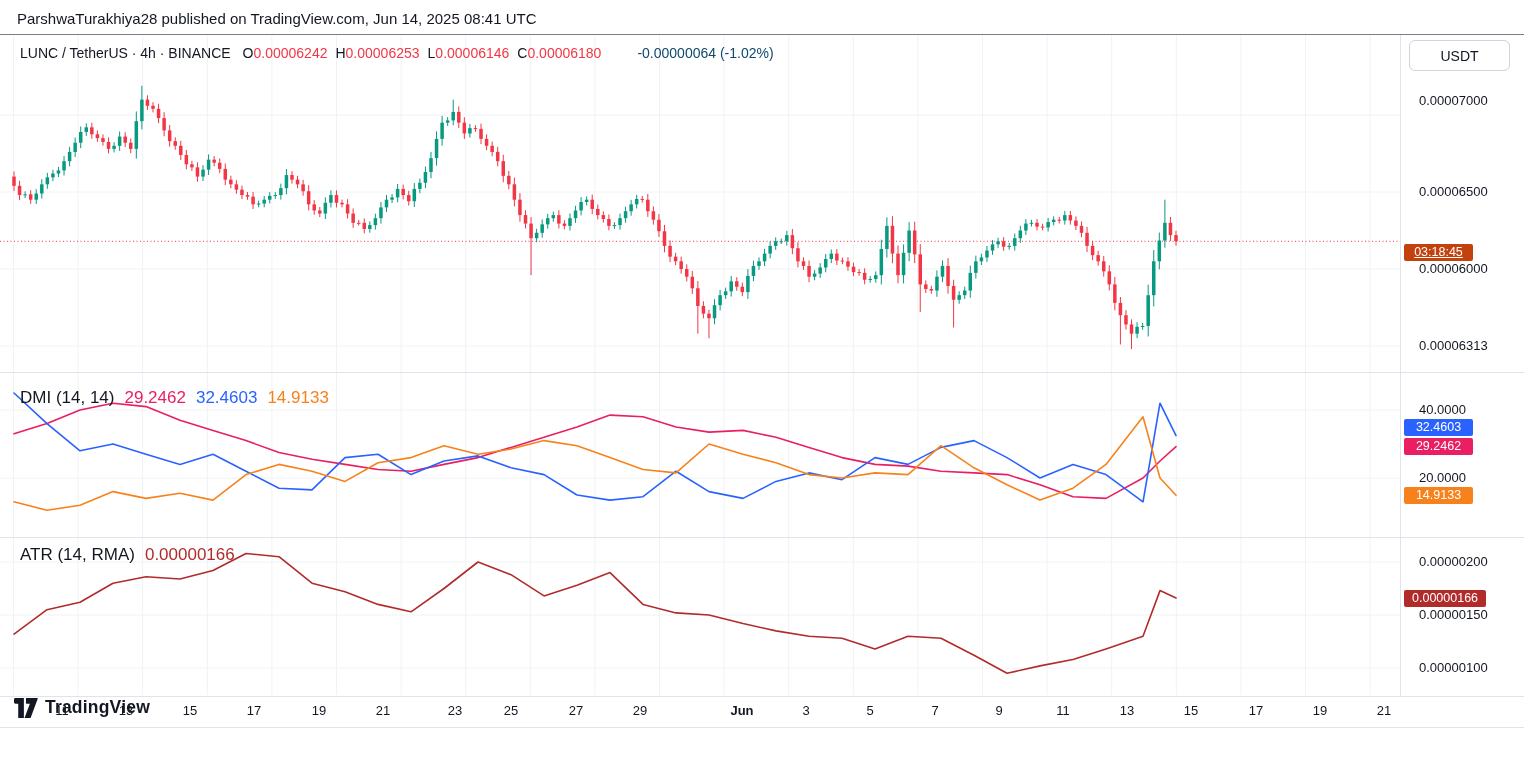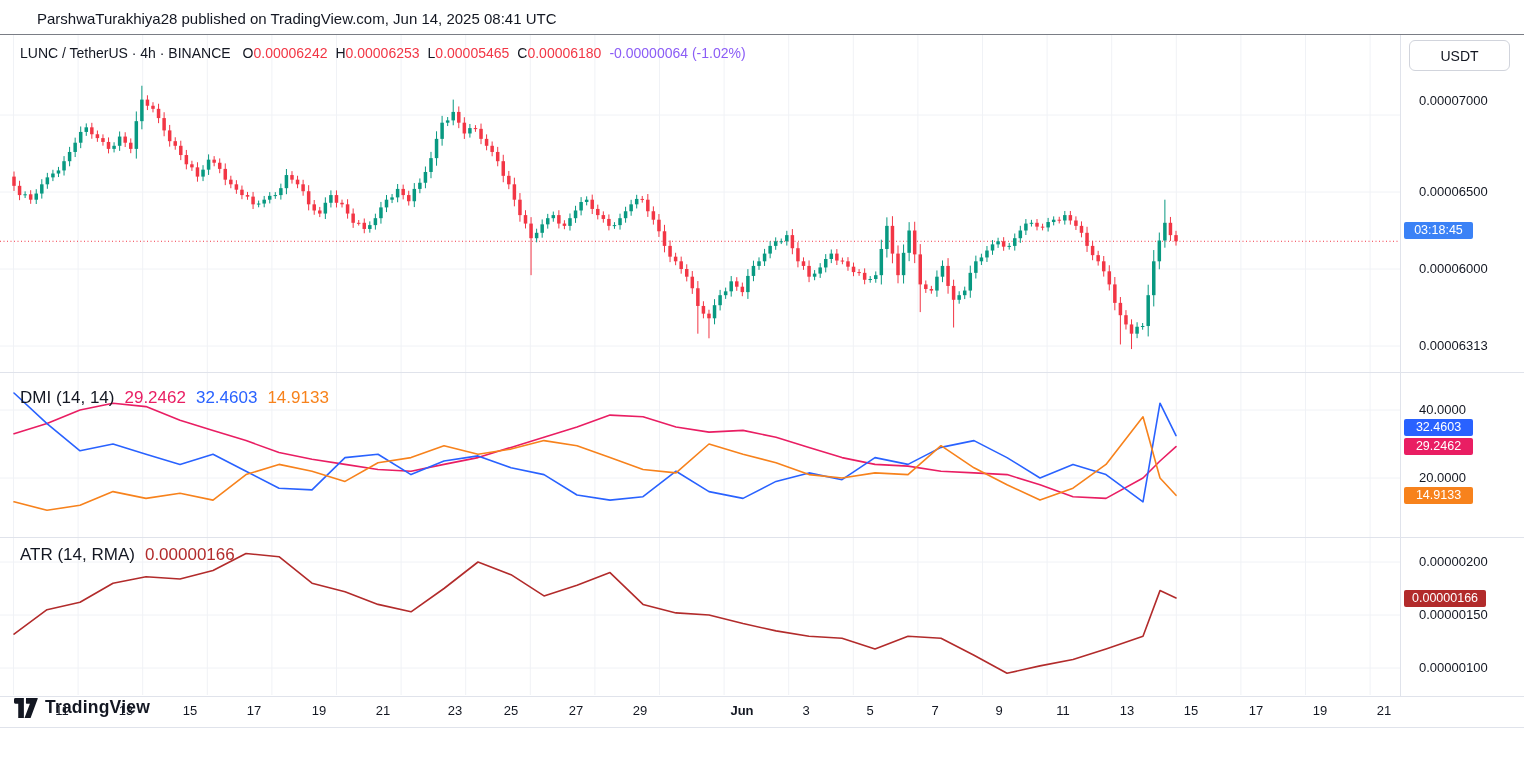--- a/index.html
+++ b/index.html
@@ -1,25 +1,25 @@
 <!DOCTYPE html>
 <html><head>
 <meta charset="utf-8">
 <style>
   html,body{margin:0;padding:0;background:#fff;}
   body{width:1524px;height:772px;position:relative;overflow:hidden;
        font-family:"Liberation Sans","DejaVu Sans",sans-serif;color:#131722;}
   .abs{position:absolute;}
   #gfx{position:absolute;left:0;top:0;}
-  #header-text{left:17px;top:10px;font-size:15px;margin-left:20px;}
+  #header-text{left:17px;top:10px;font-size:15px;}
   #title-row{left:20px;top:45px;font-size:14px;display:flex;align-items:center;white-space:nowrap;}
   #title-row .sym{margin-right:12px;}
   .ohlc-seg{margin-right:8px;}
   .ohlc-seg .num{color:#f23645;}
-  .chg{color:#8b5cf6;}
+  .chg{color:#0c4a6e;margin-left:28px;}
   .legend-row{font-size:17px;display:flex;align-items:center;white-space:nowrap;}
   #dmi-legend{left:20px;top:388px;}
   #atr-legend{left:20px;top:545px;}
   .legend-row .lt{margin-right:10px;}
   .legend-row .lv{margin-right:10px;}
   #usdt-btn{left:1409px;top:40px;width:99px;height:29px;border:1px solid #d1d4dc;border-radius:6px;
             display:flex;align-items:center;justify-content:center;font-size:14px;background:#fff;cursor:pointer;}
   .axis-label{position:absolute;left:1419px;font-size:13px;line-height:16px;}
   .badge{position:absolute;left:1404px;height:17px;line-height:17px;border-radius:2px;color:#fff;
          font-size:12.5px;padding:0 8px;min-width:53px;text-align:center;}
@@ -496,21 +496,21 @@
     <polyline points="14,634.1 47,609.7 80,602.3 113,583.2 146,576.8 180,579.0 213,570.5 246,553.5 279,556.7 312,583.2 345,591.7 378,604.4 411,611.8 444,588.5 478,562.0 511,574.7 544,595.9 577,585.3 610,572.6 643,604.4 676,612.9 709,615.0 743,623.5 776,630.9 809,636.2 842,638.3 875,648.9 908,636.2 941,638.3 974,655.3 1007,673.3 1040,665.9 1073,659.5 1106,648.9 1143,636.2 1160,590.6 1176,598.0" fill="none" stroke="#b22b2b" stroke-width="1.6" stroke-linejoin="round" stroke-linecap="round"></polyline>
   </svg>
 
 <div class="abs" id="header-text">ParshwaTurakhiya28 published on TradingView.com, Jun 14, 2025 08:41 UTC</div>
 
 <div class="abs" id="title-row">
   <span class="sym">LUNC / TetherUS · 4h · BINANCE</span>
   <span id="title-ohlc" style="display:flex;align-items:flex-end;">
       <span class="ohlc-seg"><span>O</span><span class="num">0.00006242</span></span>
       <span class="ohlc-seg"><span>H</span><span class="num">0.00006253</span></span>
-      <span class="ohlc-seg"><span>L</span><span class="num">0.00005465</span></span>
+      <span class="ohlc-seg"><span>L</span><span class="num">0.00006146</span></span>
       <span class="ohlc-seg"><span>C</span><span class="num">0.00006180</span></span>
     </span>
   <span class="chg">-0.00000064 (-1.02%)</span>
 </div>
 
 <div class="abs legend-row" id="dmi-legend">
   <span class="lt">DMI (14, 14)</span>
   <span id="dmi-legend-values" style="display:flex;">
       <span class="lv" style="color: rgb(233, 30, 99);">29.2462</span>
       <span class="lv" style="color: rgb(41, 98, 255);">32.4603</span>
@@ -532,21 +532,21 @@
 <div id="price-axis">
     <div class="axis-label" style="top: 93px;">0.00007000</div>
     <div class="axis-label" style="top: 184px;">0.00006500</div>
     <div class="axis-label" style="top: 261px; text-align: center;">0.00006000</div>
     <div class="axis-label" style="top: 338px;">0.00006313</div>
     <div class="axis-label" style="top: 402px; text-align: right;">40.0000</div>
     <div class="axis-label" style="top: 470px;">20.0000</div>
     <div class="axis-label" style="top: 554px;">0.00000200</div>
     <div class="axis-label" style="top: 607px;">0.00000150</div>
     <div class="axis-label" style="top: 660px;">0.00000100</div>
-    <div class="badge" style="top: 222px; background: #3b82f6;">03:18:45</div>
+    <div class="badge" style="top: 244px; background: #c2410c; text-decoration: underline;">03:18:45</div>
     <div class="badge" style="top: 419.063px; background: rgb(41, 98, 255);">32.4603</div>
     <div class="badge" style="top: 438.063px; background: rgb(233, 30, 99);">29.2462</div>
     <div class="badge" style="top: 486.795px; background: rgb(247, 130, 28);">14.9133</div>
     <div class="badge" style="top: 589.54px; background: rgb(178, 43, 43);">0.00000166</div>
   </div>
 <div id="time-axis">
     <div class="time-label" style="top: 703px; left: 62px;">11</div>
     <div class="time-label" style="top: 703px; left: 126px;">13</div>
     <div class="time-label" style="top: 703px; left: 190px;">15</div>
     <div class="time-label" style="top: 703px; left: 254px;">17</div>

